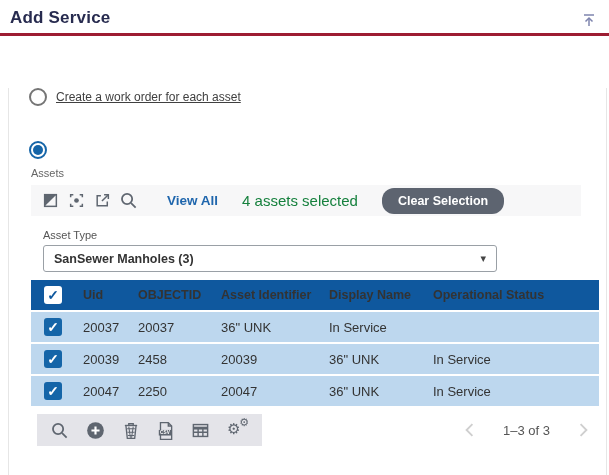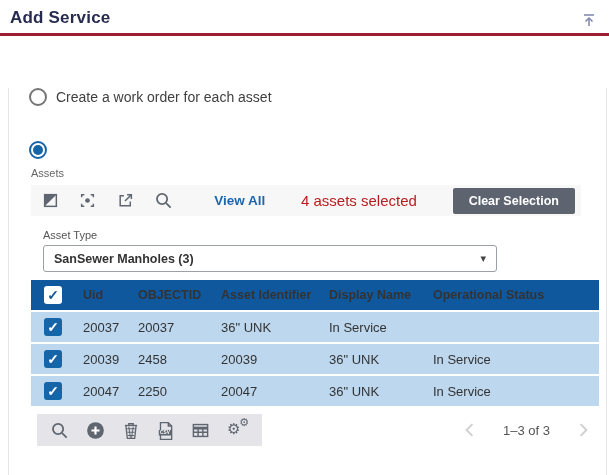--- a/index.html
+++ b/index.html
@@ -37,36 +37,35 @@
   .radio {
     width: 18px; height: 18px; border-radius: 50%;
     border: 2px solid #757575; background: #fff; flex: 0 0 auto;
     position: relative;
   }
   .radio.checked { border-color: #1565a8; }
   .radio.checked::after {
     content: ""; position: absolute; inset: 2px;
     border-radius: 50%; background: #1565a8;
   }
-  .radio-label { font-size: 14px; color: #404040; }
+  .radio-label { font-size: 12px; color: #404040; text-decoration: underline; }
 
   
   .assets-label { margin: 8px 0 0 2px; font-size: 11px; color: #666; }
   .toolbar {
     margin: 6px 0 0 2px; width: 550px; height: 31px;
     background: #f7f7f8; display: flex; align-items: center;
     padding: 0 6px;
-    justify-content: space-between;
   }
   .tb-icon { display: inline-flex; align-items: center; justify-content: center; width: 26px; height: 26px; cursor: pointer; }
   .view-all { margin-left: 26px; font-size: 13.5px; font-weight: 700; color: #1f66ad; cursor: pointer; white-space: nowrap; }
-  .sel-count { margin-left: 24px; font-size: 15px; color: #b91c1c; white-space: nowrap; }
+  .sel-count { margin-left: 24px; font-size: 15px; color: #15803d; white-space: nowrap; }
   .clear-btn {
     margin-left: 24px; height: 26px; padding: 0 16px;
-    background: #5d6470; color: #fff; border: none; border-radius: 2px;
+    background: #5d6470; color: #fff; border: none; border-radius: 12px;
     font-family: "Liberation Sans", sans-serif; font-size: 12.5px; font-weight: 700;
     cursor: pointer; white-space: nowrap;
   }
 
   .asset-type { margin: 13px 0 0 14px; }
   .asset-type-label { font-size: 11px; color: #555; }
   .select {
     margin-top: 4px; width: 454px; height: 27px;
     border: 1px solid #9aa0a6; border-radius: 3px;
     display: flex; align-items: center; justify-content: space-between;

